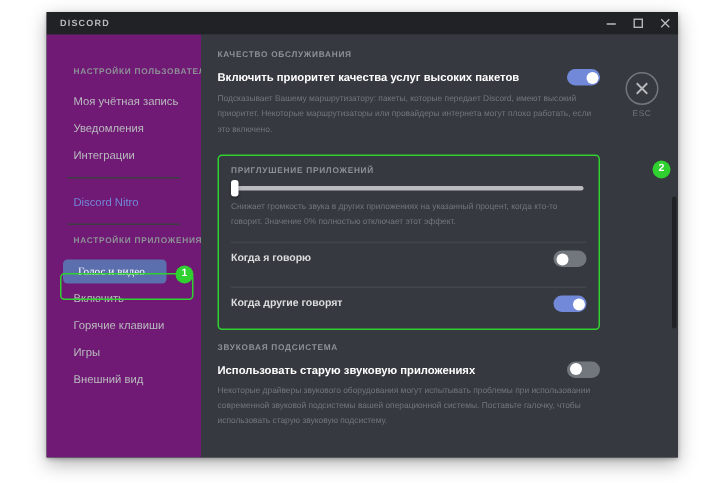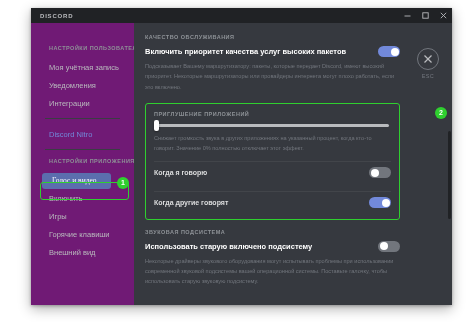--- a/index.html
+++ b/index.html
@@ -298,22 +298,22 @@
       <div class="sec-head">НАСТРОЙКИ ПОЛЬЗОВАТЕЛЯ</div>
       <div class="nav-item">Моя учётная запись</div>
       <div class="nav-item">Уведомления</div>
       <div class="nav-item">Интеграции</div>
       <div class="sep"></div>
       <div class="nav-item nitro">Discord Nitro</div>
       <div class="sep"></div>
       <div class="sec-head">НАСТРОЙКИ ПРИЛОЖЕНИЯ</div>
       <div class="nav-item active">Голос и видео</div>
       <div class="nav-item">Включить</div>
+      <div class="nav-item">Горячие клавиши</div>
       <div class="nav-item">Игры</div>
-      <div class="nav-item">Горячие клавиши</div>
       <div class="nav-item">Внешний вид</div>
 
     </div>
 
     <div class="main">
 
       <div class="m-head">КАЧЕСТВО ОБСЛУЖИВАНИЯ</div>
       <div class="row">
         <div class="row-title">Включить приоритет качества услуг высоких пакетов</div>
         <div class="toggle on">
@@ -340,21 +340,21 @@
           <div class="tog-label">Когда другие говорят</div>
           <div class="toggle on">
               <span class="knob"></span>
             </div>
         </div>
       </div>
 
       <div style="height:9px"></div>
       <div class="m-head">ЗВУКОВАЯ ПОДСИСТЕМА</div>
       <div class="row">
-        <div class="row-title">Использовать старую включено подсистему</div>
+        <div class="row-title">Использовать старую звуковую приложениях</div>
         <div class="toggle off">
             <span class="knob"></span>
           </div>
       </div>
       <div class="desc">Некоторые драйверы звукового оборудования могут испытывать проблемы при использовании современной звуковой подсистемы вашей операционной системы. Поставьте галочку, чтобы использовать старую звуковую подсистему.</div>
 
       <div class="scrollbar"></div>
     </div>
 
     <div class="esc-wrap">

